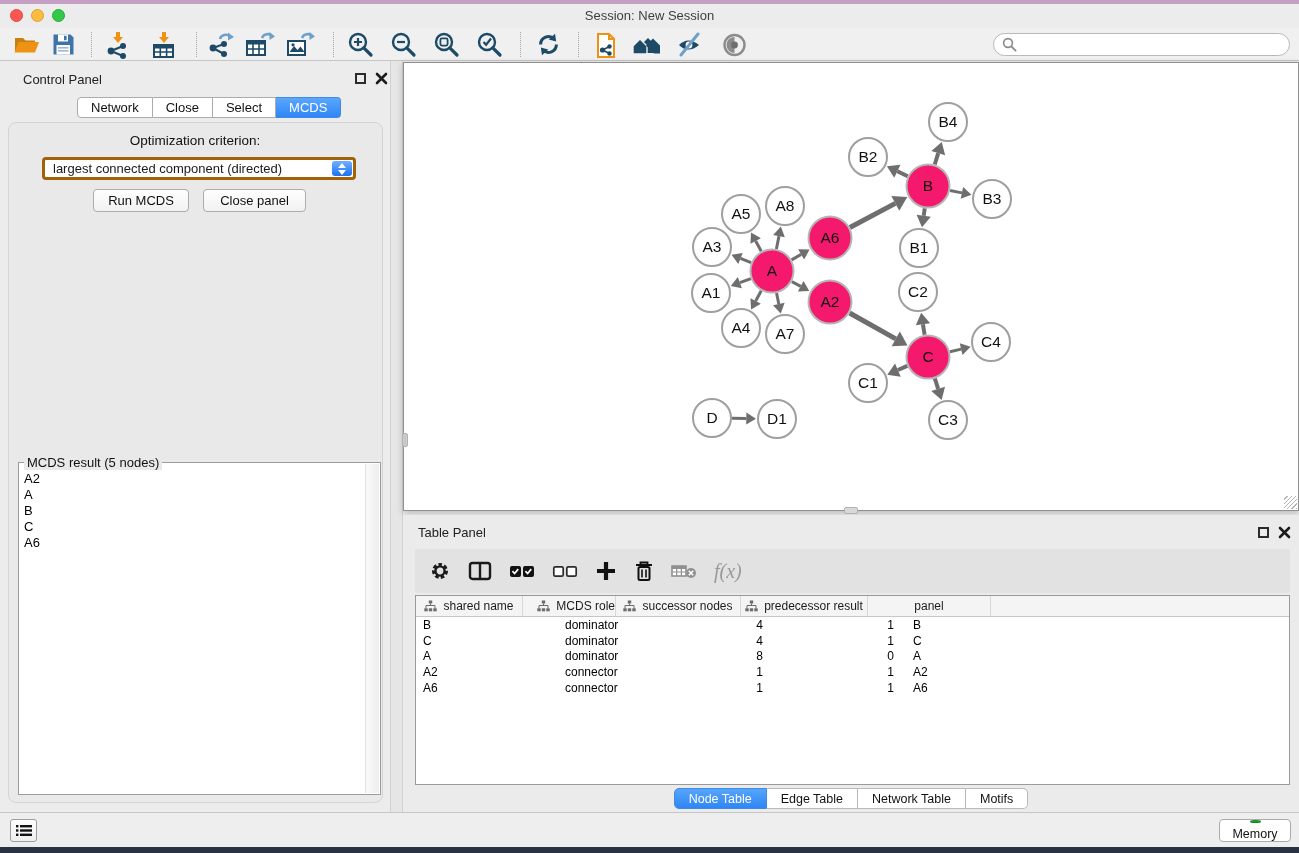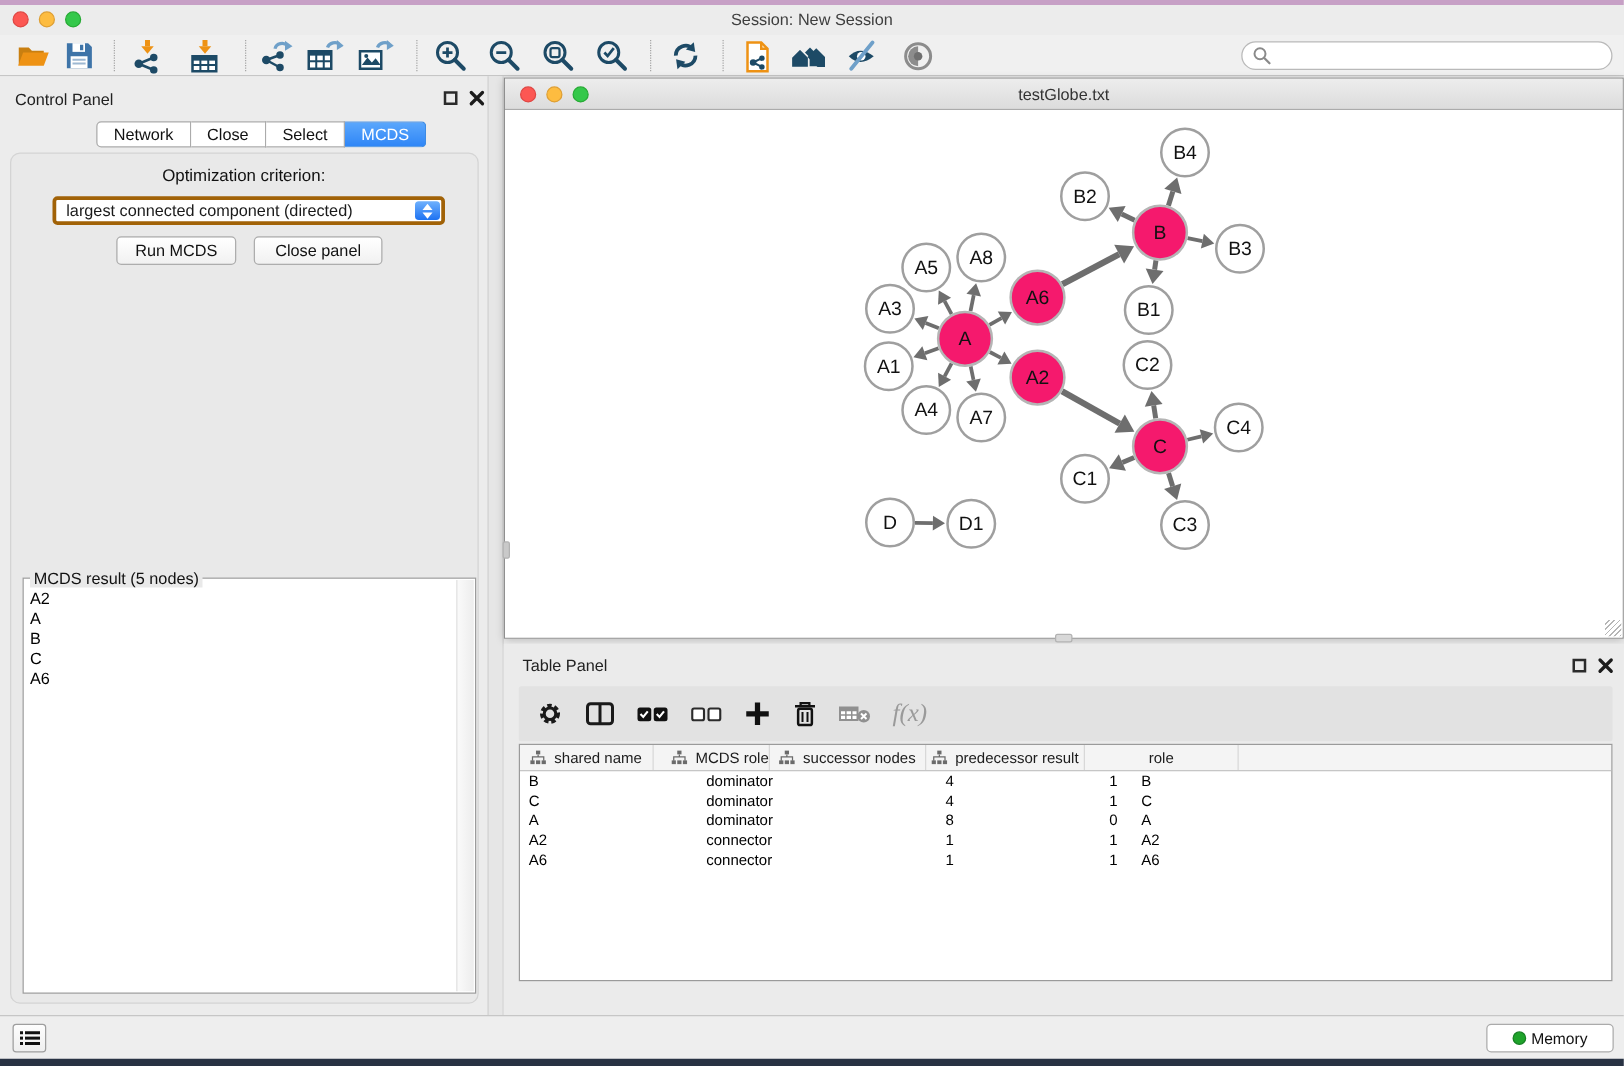--- a/index.html
+++ b/index.html
@@ -18,21 +18,21 @@
   .win-title { position:absolute; left:0; right:0; top:4px; text-align:center; font-size:13px; color:#3e3e3e; }
 
   
   .toolbar { position:absolute; left:0; top:28px; width:1299px; height:33px; background:#f0f0f0; border-bottom:1px solid #c6c6c6; }
   .tbtn { position:absolute; top:3px; height:27px; display:flex; align-items:center; justify-content:center; cursor:default; }
   .tsep { position:absolute; top:4px; height:25px; border-left:1px dotted #a6a6a6; }
   .searchbox { position:absolute; left:993px; top:5px; width:297px; height:23px; background:#fff; border:1px solid #b9b9b9; border-radius:12px; display:flex; align-items:center; padding-left:8px; }
 
   
   .control-panel { position:absolute; left:0; top:61px; width:390px; height:751px; background:#ececec; }
-  .cp-title { position:absolute; left:12px; top:11px; font-size:13px; color:#222; }
+  .cp-title { position:absolute; left:23px; top:11px; font-size:13px; color:#222; }
   .panel-btns { position:absolute; top:11px; display:flex; gap:9px; align-items:center; }
   .float-btn { width:11px; height:11px; border:2px solid #2b2b2b; background:transparent; }
   .cp-tabs { position:absolute; left:77px; top:36px; display:flex; }
   .cptab { height:21px; padding:0 13px; background:#fff; border:1px solid #ababab; border-left:none; font-size:13px; display:flex; align-items:center; color:#111; }
   .cptab:first-child { border-left:1px solid #ababab; border-radius:4px 0 0 4px; }
   .cptab:last-child { border-radius:0 4px 4px 0; }
   .cptab.active { background:linear-gradient(#5ba7fc,#2f86f7); border-color:#3d8be4; color:#fff; }
   .cp-inner { position:absolute; left:8px; top:61px; width:375px; height:681px; background:#e9e9e9; border:1px solid #d4d4d4; border-radius:8px; }
   .opt-label { position:absolute; left:0; width:100%; top:72px; text-align:center; font-size:13.5px; color:#111; }
   .dropdown { position:absolute; left:42px; top:96px; width:314px; height:23px; background:#fff; border:3px solid #a16207; border-radius:4px; font-size:13px; display:flex; align-items:center; padding-left:8px; }
@@ -72,21 +72,21 @@
   .c4 { padding-left:9px; }
   .tp-tabs { position:absolute; left:0; right:0; top:273px; display:flex; justify-content:center; }
   .btab { height:21px; padding:0 14px; background:#fff; border:1px solid #b9b9b9; border-left:none; font-size:12.5px; display:flex; align-items:center; color:#111; }
   .btab:first-child { border-left:1px solid #b9b9b9; border-radius:5px 0 0 5px; }
   .btab:last-child { border-radius:0 5px 5px 0; }
   .btab.active { background:linear-gradient(#57a5fa,#2f86f6); border-color:#3d8be4; color:#fff; }
 
   
   .statusbar { position:absolute; left:0; top:812px; width:1299px; height:35px; background:#eeeeee; border-top:1px solid #c6c6c6; }
   .list-btn { position:absolute; left:10px; top:6px; width:27px; height:23px; background:linear-gradient(#fdfdfd,#efefef); border:1px solid #9e9e9e; border-radius:3px; display:flex; align-items:center; justify-content:center; }
-  .memory-btn { position:absolute; right:8px; top:6px; width:102px; height:23px; background:#fff; border:1px solid #ababab; border-radius:4px; display:flex; align-items:center; justify-content:center; gap:4px; font-size:12.5px; color:#111; }
+  .memory-btn { position:absolute; right:8px; top:6px; width:72px; height:23px; background:#fff; border:1px solid #ababab; border-radius:4px; display:flex; align-items:center; justify-content:center; gap:4px; font-size:12.5px; color:#111;flex-direction:column; }
   .mem-dot { width:11px; height:11px; border-radius:50%; background:#1fa32b; border:1px solid #178124; }
   .desktop-bottom { position:absolute; left:0; top:847px; width:1299px; height:6px; background:#283243; }
 
   svg { display:block; }
 </style>
 </head>
 <body>
 
 <div id="app">
 
@@ -279,28 +279,20 @@
           <div class="mcds-item">A6</div>
         </div>
       <div class="mcds-scroll"></div>
     </div>
     <div class="mcds-legend">MCDS result (5 nodes)</div>
   </div>
 
   <div class="v-divider"></div>
 
   <div class="net-window">
-    <div class="net-titlebar">
-      <div class="tl-group" style="left:12px; top:6px">
-        <div class="tlight tl-red"></div>
-        <div class="tlight tl-yellow"></div>
-        <div class="tlight tl-green"></div>
-      </div>
-      <div class="net-title">testGlobe.txt</div>
-    </div>
     <div class="net-canvas">
       <svg id="graph-svg" width="894" height="422" viewBox="0 0 894 422">
           <g>
             <line x1="357.25013119452535" y1="163.23411219638533" x2="351.6675987701365" y2="152.96945580315423" stroke="#6e6e6e" stroke-width="3"></line>
             <polygon points="347.03321088510967,144.44816195004034 356.8945779893146,150.12671271903983 346.44061955095844,155.81219888726864" fill="#6e6e6e"></polygon>
           </g>
           <g>
             <line x1="372.41261304060913" y1="160.9369347969543" x2="374.97923465125774" y2="148.10382674371124" stroke="#6e6e6e" stroke-width="3"></line>
             <polygon points="376.88156116209814,138.5921941895093 380.8136896716187,149.27071774778344 369.1447796308968,146.93693573963904" fill="#6e6e6e"></polygon>
           </g>
@@ -544,21 +536,21 @@
             <svg width="13" height="12" viewBox="0 0 13 12">
               <rect x="4.8" y="0.5" width="3.4" height="3" fill="#6b6b6b"></rect>
               <path d="M6.5 3.5 v2 M2 8.5 v-3 h9 v3" stroke="#6b6b6b" fill="none"></path>
               <rect x="0.3" y="8.3" width="3.4" height="3" fill="#6b6b6b"></rect>
               <rect x="4.8" y="8.3" width="3.4" height="3" fill="#6b6b6b"></rect>
               <rect x="9.3" y="8.3" width="3.4" height="3" fill="#6b6b6b"></rect>
             </svg>
             <span>predecessor result</span>
           </div>
           <div class="th" style="width: 123px;">
-            <span>role</span>
+            <span>panel</span>
           </div>
           <div class="th" style="flex: 1 1 0%; border-right: none;"></div>
         </div>
       <div id="tbl-body">
           <div class="t-row">
             <div class="t-cell c0" style="width: 107px;">B</div>
             <div class="t-cell c1" style="width: 93px;">dominator</div>
             <div class="t-cell c2" style="width: 125px;">4</div>
             <div class="t-cell c3" style="width: 127px;">1</div>
             <div class="t-cell c4" style="width: 123px;">B</div>
@@ -586,20 +578,26 @@
           </div>
           <div class="t-row">
             <div class="t-cell c0" style="width: 107px;">A6</div>
             <div class="t-cell c1" style="width: 93px;">connector</div>
             <div class="t-cell c2" style="width: 125px;">1</div>
             <div class="t-cell c3" style="width: 127px;">1</div>
             <div class="t-cell c4" style="width: 123px;">A6</div>
           </div>
         </div>
     </div>
+    <div class="tp-tabs" id="tp-tabs">
+        <div class="btab active">Node Table</div>
+        <div class="btab">Edge Table</div>
+        <div class="btab">Network Table</div>
+        <div class="btab">Motifs</div>
+      </div>
   </div>
 
   <div class="statusbar">
     <div class="list-btn">
       <svg width="16" height="13" viewBox="0 0 16 13">
           <rect x="0" y="1" width="2.4" height="2.4" fill="#111"></rect>
           <rect x="4" y="1" width="12" height="2.4" fill="#111"></rect>
           <rect x="0" y="5.3" width="2.4" height="2.4" fill="#111"></rect>
           <rect x="4" y="5.3" width="12" height="2.4" fill="#111"></rect>
           <rect x="0" y="9.6" width="2.4" height="2.4" fill="#111"></rect>

